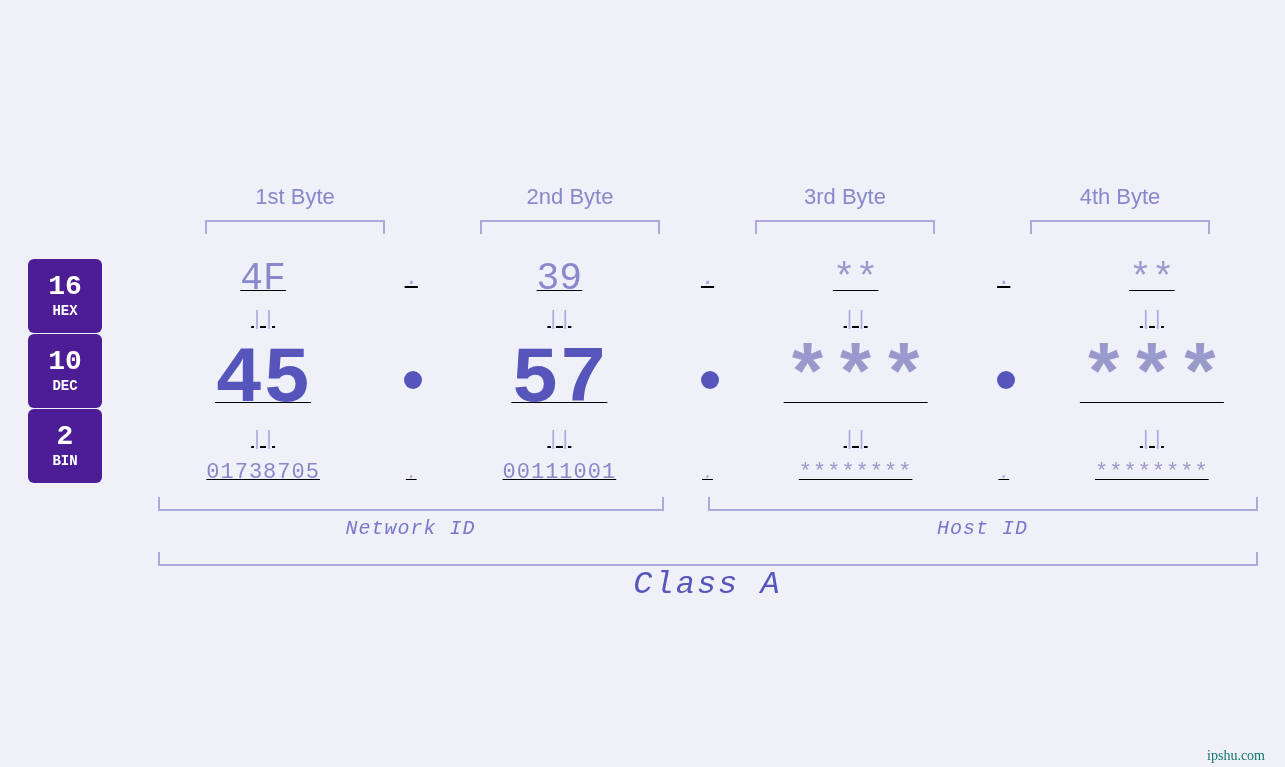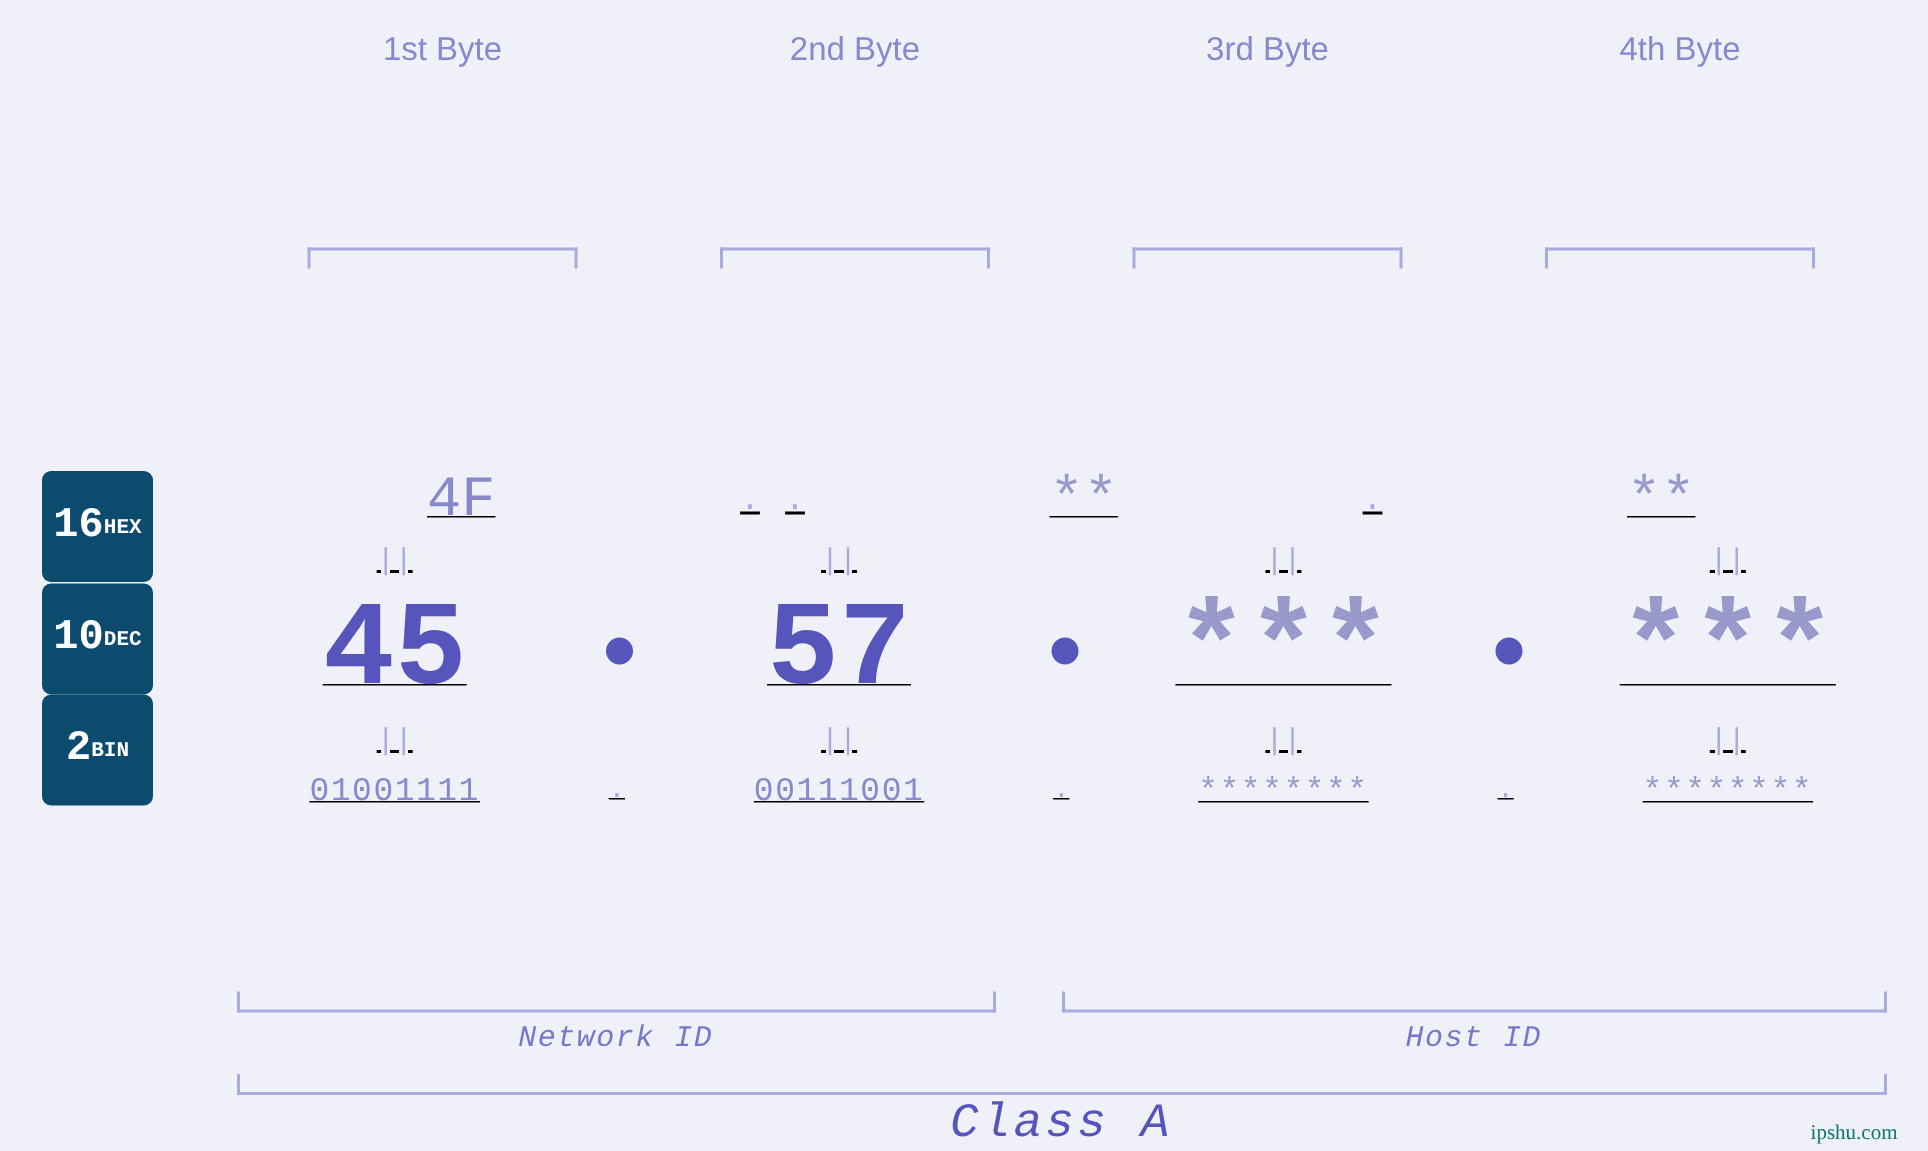--- a/index.html
+++ b/index.html
@@ -13,21 +13,21 @@
       position: relative;
     }
 
     .main-container {
       width: 1285px;
       height: 767px;
       position: relative;
       display: flex;
       flex-direction: column;
       align-items: center;
-      justify-content: space-between;
+      justify-content: center;
       padding-top: 20px;
       border-radius: 22px;
     }
 
     
     .byte-headers {
       display: flex;
       width: 1100px;
       margin-left: 130px;
       margin-bottom: 10px;
@@ -75,26 +75,26 @@
     .left-labels {
       width: 130px;
       display: flex;
       flex-direction: column;
       justify-content: space-around;
       align-items: center;
       padding: 10px 0;
     }
 
     .base-badge {
-      background: #0c4a6e;
+      background: #4c1d95;
       color: white;
       width: 74px;
       height: 74px;
       display: flex;
-      flex-direction: row;
+      flex-direction: column;
       align-items: center;
       justify-content: center;
       border-radius: 6px;
     }
 
     .base-number {
       font-size: 28px;
       font-weight: bold;
       line-height: 1;
     }
@@ -253,20 +253,23 @@
       </div>
     </div>
 
     <div class="right-content">
 
       <div class="value-row">
         <div class="value-cell">
           <span class="hex-value">4F</span>
         </div>
         <div class="dot-separator" style="color:#aaaadd;font-size:22px;">.</div>
+        <div class="value-cell">
+          <span class="hex-value">39</span>
+        </div>
         <div class="dot-separator" style="color:#aaaadd;font-size:22px;">.</div>
         <div class="value-cell">
           <span class="hex-value masked">**</span>
         </div>
         <div class="dot-separator" style="color:#aaaadd;font-size:22px;">.</div>
         <div class="value-cell">
           <span class="hex-value masked">**</span>
         </div>
       </div>
 
@@ -309,21 +312,21 @@
         <div class="equals-spacer"></div>
         <div class="equals-cell">||</div>
         <div class="equals-spacer"></div>
         <div class="equals-cell">||</div>
         <div class="equals-spacer"></div>
         <div class="equals-cell">||</div>
       </div>
 
       <div class="value-row">
         <div class="value-cell">
-          <span class="bin-value">01001111</span>
+          <span class="bin-value">01738705</span>
         </div>
         <div class="dot-separator" style="color:#aaaadd;font-size:18px;">.</div>
         <div class="value-cell">
           <span class="bin-value">00111001</span>
         </div>
         <div class="dot-separator" style="color:#aaaadd;font-size:18px;">.</div>
         <div class="value-cell">
           <span class="bin-value masked">********</span>
         </div>
         <div class="dot-separator" style="color:#aaaadd;font-size:18px;">.</div>

